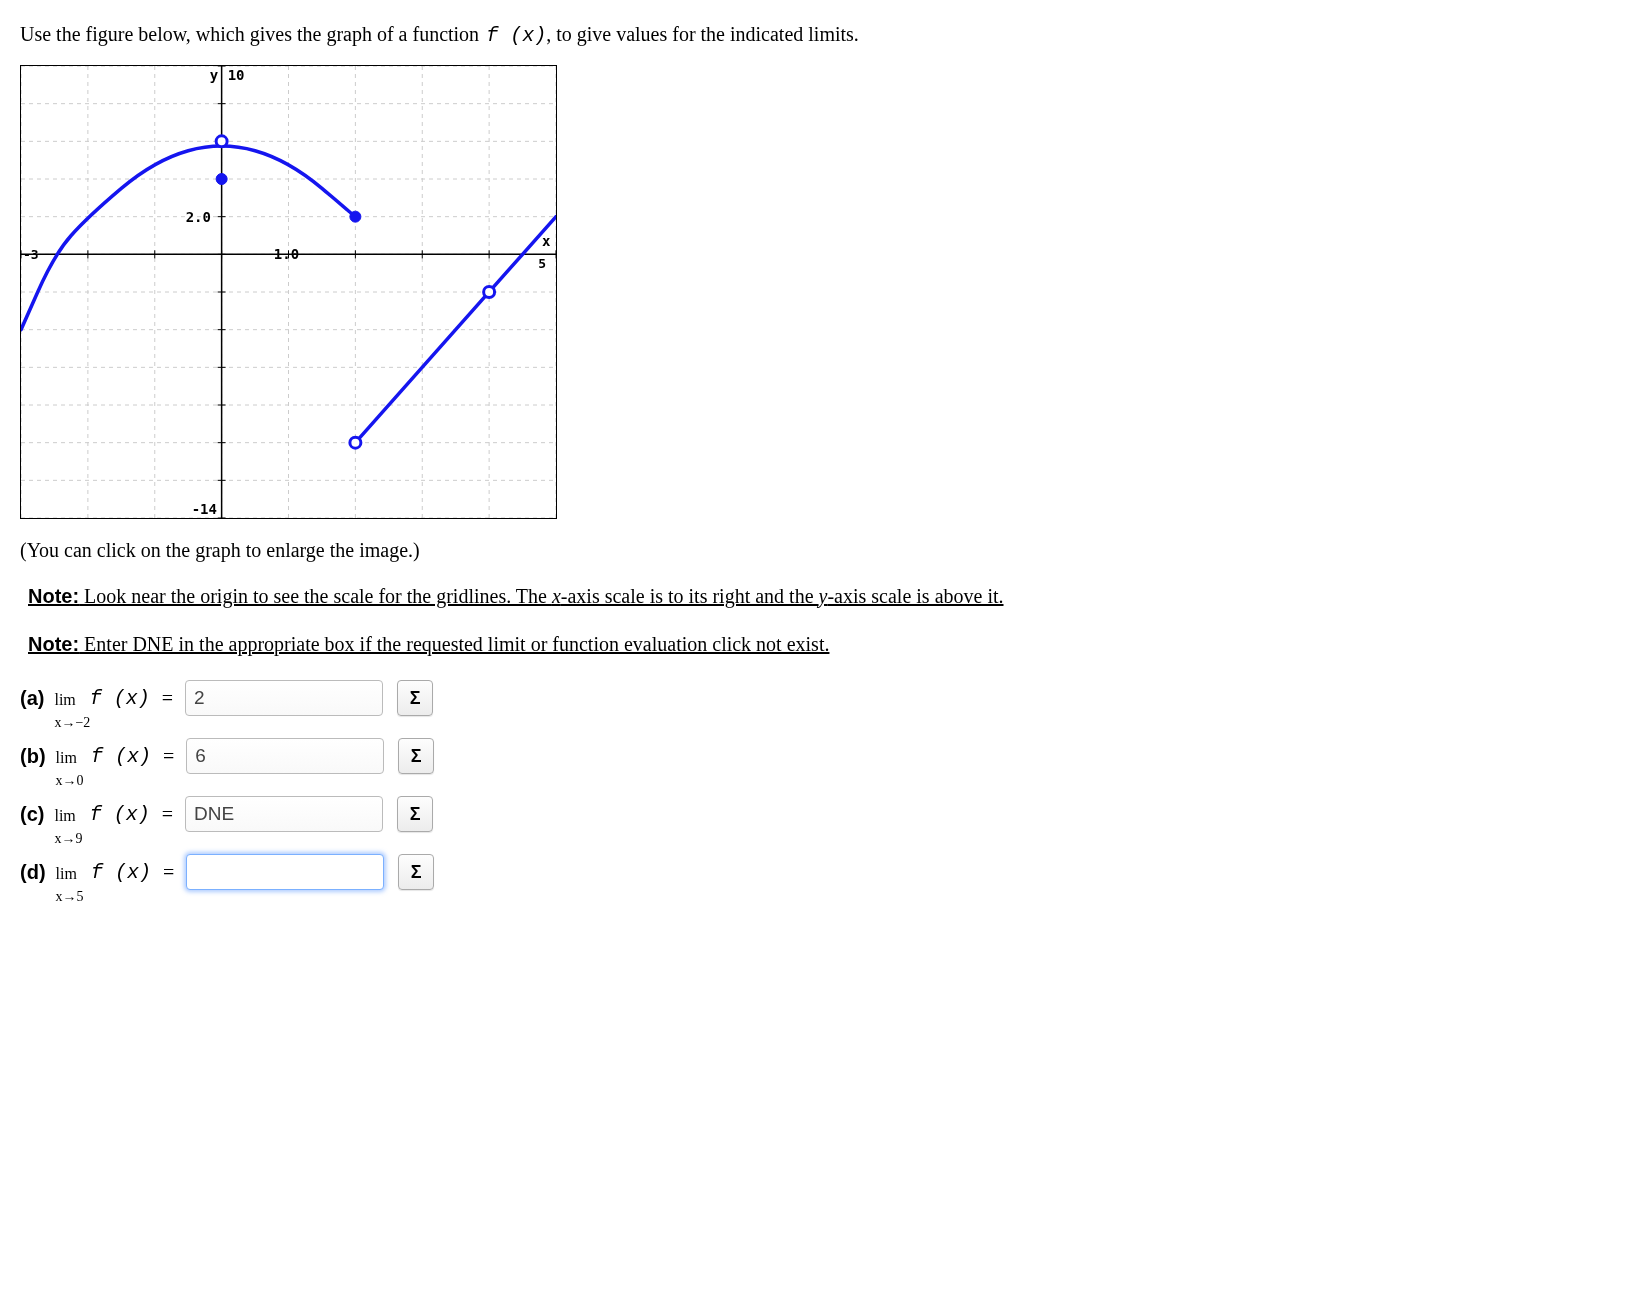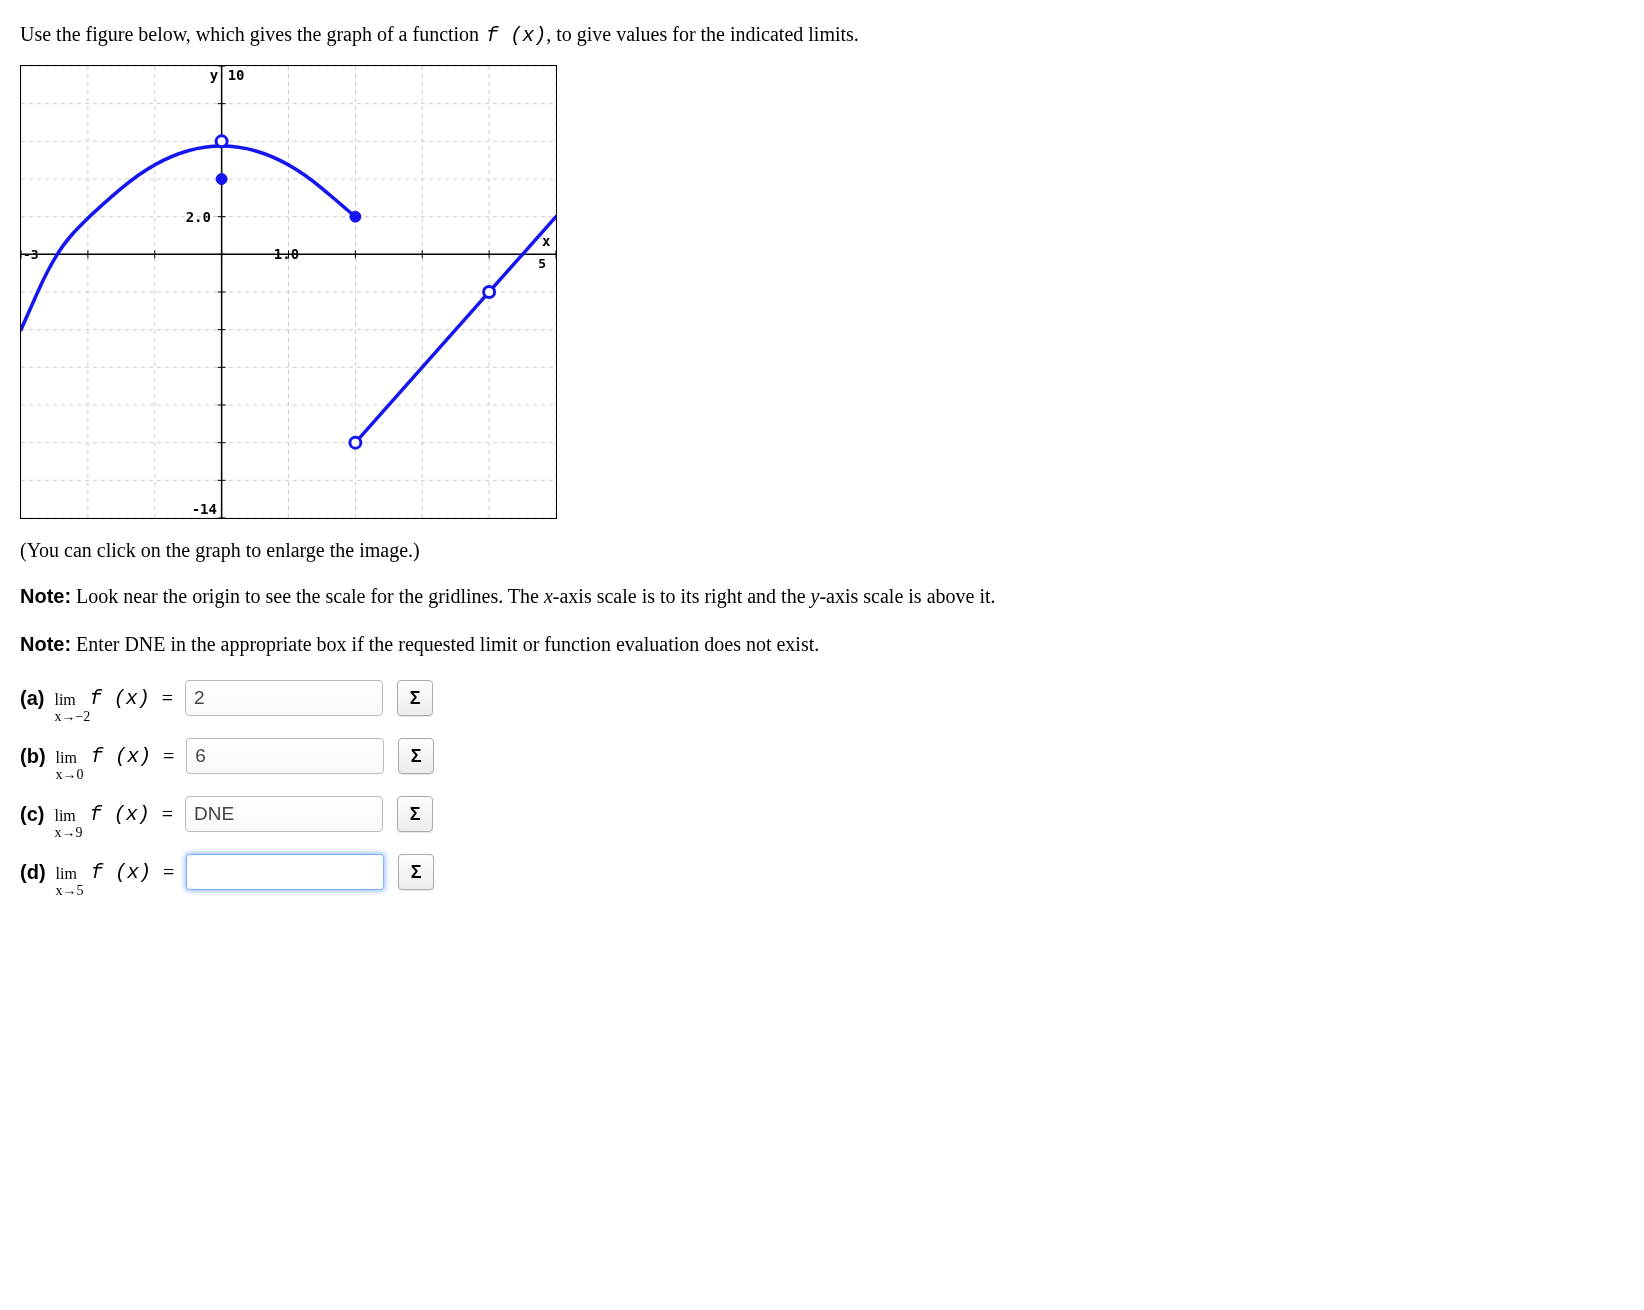--- a/index.html
+++ b/index.html
@@ -23,22 +23,23 @@
     overflow: hidden;
     margin-bottom: 20px;
   }
   .graph-container svg {
     display: block;
   }
   .hint {
     margin: 15px 0 20px 0;
   }
   .note {
-    margin: 20px 0;
+    margin: 20px 8px;
     line-height: 1.4;
+    text-decoration: underline;
   }
   .question-row {
     display: flex;
     align-items: center;
     margin: 22px 0;
     gap: 6px;
   }
   .qlabel {
     font-family: Arial, Helvetica, sans-serif;
     font-weight: bold;
@@ -49,21 +50,21 @@
     display: inline-block;
     margin-right: 6px;
   }
   .lim-top {
     font-family: Georgia, serif;
     font-size: 16px;
   }
   .lim-bottom {
     position: absolute;
     left: 0;
-    top: 22px;
+    top: 28px;
     font-size: 14px;
     white-space: nowrap;
     font-family: Georgia, serif;
   }
   .fx {
     font-style: italic;
     font-family: Liberation Mono, monospace;
     margin-left: 2px;
   }
   .eq {
@@ -181,21 +182,21 @@
     </svg>
 </div>
 
 <div class="hint">(You can click on the graph to enlarge the image.)</div>
 
 <div class="note">
   <b>Note:</b><span> Look near the origin to see the scale for the gridlines. The </span><span class="italic-var">x</span><span>-axis scale is to its right and the </span><span class="italic-var">y</span><span>-axis scale is above it.</span>
 </div>
 
 <div class="note">
-  <b>Note:</b><span> Enter DNE in the appropriate box if the requested limit or function evaluation does not exist.</span>
+  <b>Note:</b><span> Enter DNE in the appropriate box if the requested limit or function evaluation click not exist.</span>
 </div>
 
 <div class="question-row">
   <span class="qlabel">(a)</span>
   <span class="limit">
     <span class="lim-top">lim</span>
     <span class="lim-bottom">x→−2</span>
   </span>
   <span class="fx">f (x)</span>
   <span class="eq">=</span>

